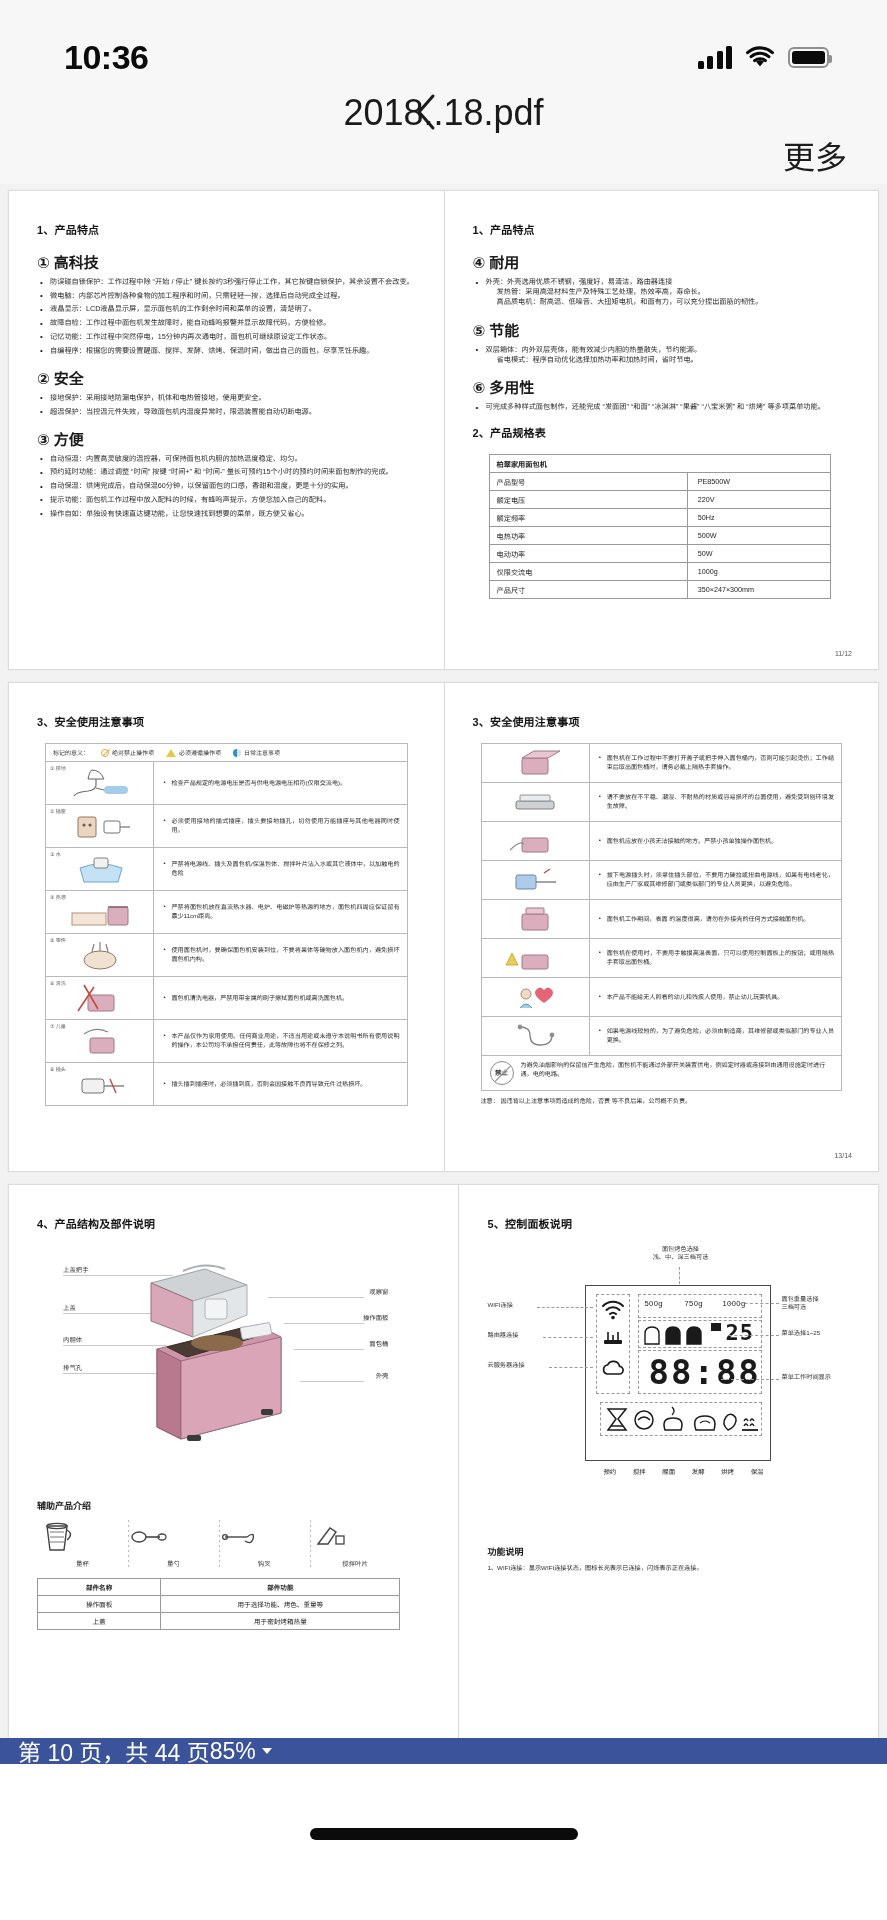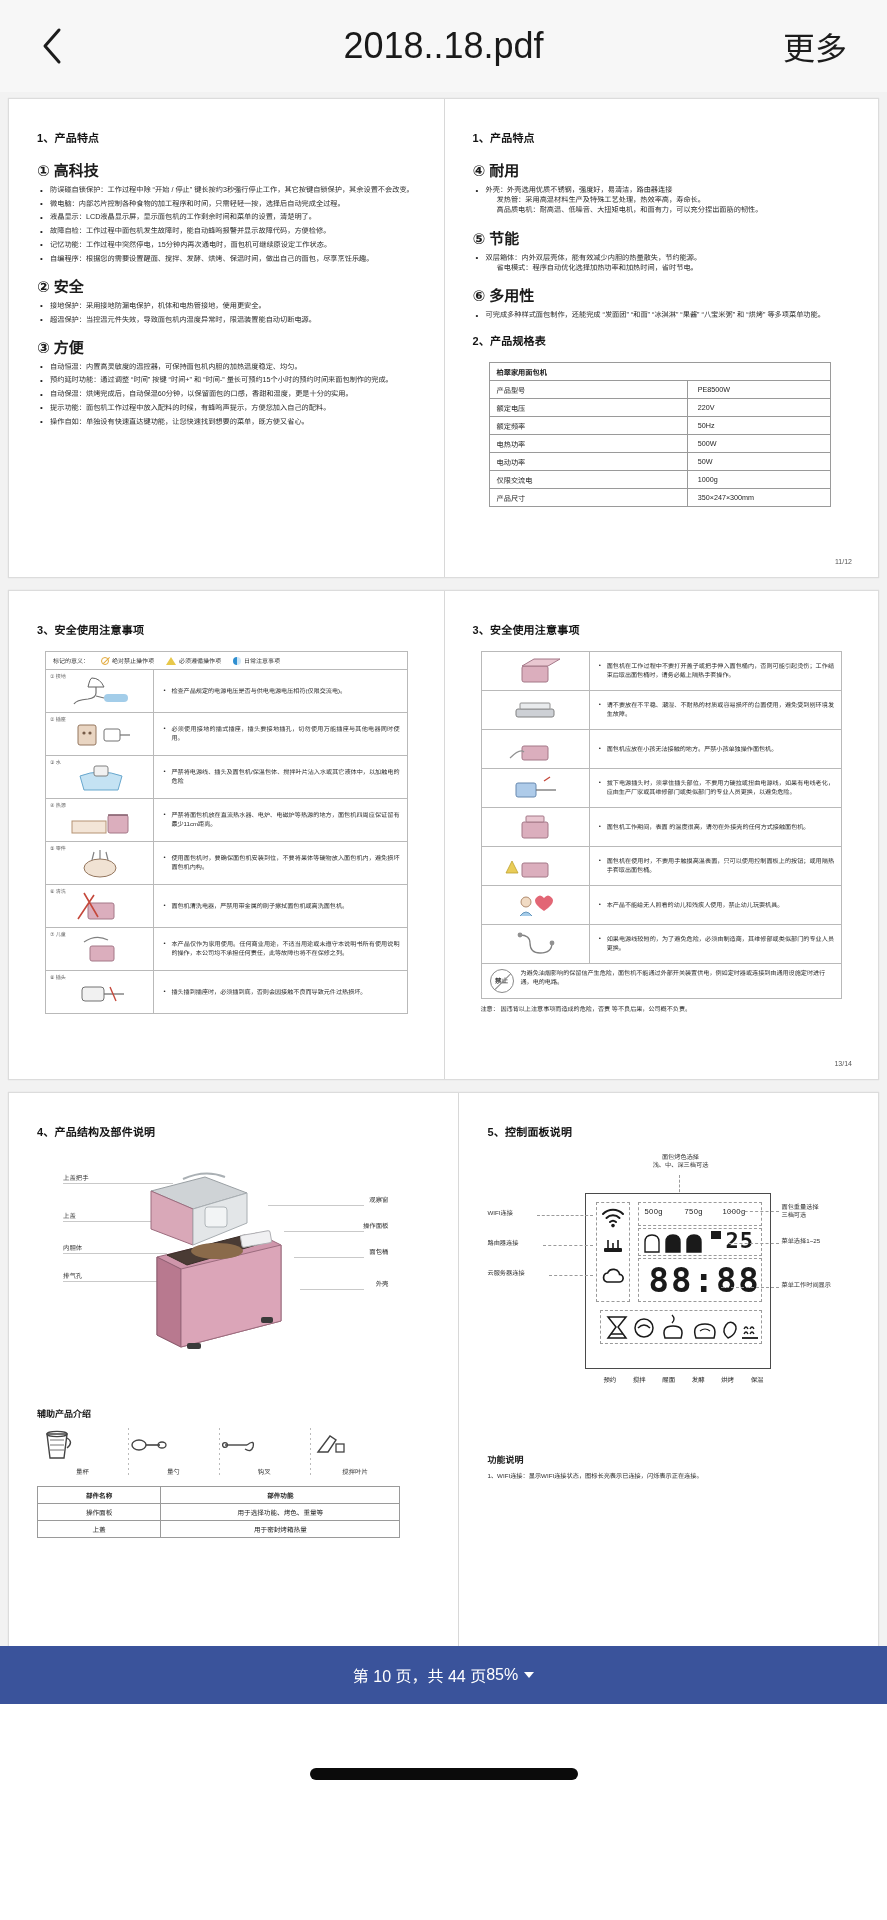--- a/index.html
+++ b/index.html
@@ -30,21 +30,21 @@
   .wifi svg { display:block; }
   .batt { position: relative; width: 41px; height: 21px;
           border: 2px solid rgba(0,0,0,.42); border-radius: 6px; padding: 2px; }
   .batt .fill { width: 100%; height: 100%; background: #0b0b0b; border-radius: 3px; }
   .batt::after { content:""; position:absolute; right:-5px; top: 6px; width:3px; height:8px;
                  background: rgba(0,0,0,.42); border-radius: 0 2px 2px 0; }
 
   
   .navbar {
     position: relative; height: 92px; background: #f7f7f7;
-    display: flex; align-items: center; padding: 0 40px;
+    display: flex; align-items: center; padding: 0 40px; flex-direction: column;
   }
   .nav-back { width: 60px; display:flex; align-items:center; justify-content:flex-start; cursor: pointer; }
   .nav-back svg { display:block; }
   .nav-title {
     position: absolute; left: 0; right: 0; text-align: center;
     font-size: 36px; color: #1a1a1a; font-weight: 400; pointer-events: none;
   }
   .nav-more { margin-left: auto; font-size: 32px; color: #1c1c1c; cursor: pointer; z-index: 2; }
 
   
@@ -172,36 +172,58 @@
   .callout { position: absolute; font-size: 6.2px; color: #333; white-space: nowrap; line-height: 1.35; }
   .dline { position: absolute; border-top: 1px dashed #9b9b9b; height: 0; }
   .dlinev { position: absolute; border-left: 1px dashed #9b9b9b; width: 0; }
   .fnlabels { position: absolute; display: flex; font-size: 6.4px; color: #222; }
   .fnlabels span { text-align:center; }
   .fndesc { font-size: 9px; font-weight: 700; color: #1b1b1b; margin-left: 6px; }
   .fnbody { font-size: 6.2px; color: #2b2b2b; margin: 6px 6px 0 6px; line-height: 1.45; }
 
   
   .pagebar {
-    position: relative; height: 58px; background: #3a539b;
-    display: flex; align-items: center; justify-content: center;
-    padding: 0 18px; color: #fff; font-size: 16px;
+    position: relative; height: 26px; background: #3a539b;
+    display: flex; align-items: center; justify-content: flex-start;
+    padding: 0 18px; color: #fff; font-size: 23px;
   }
   .pagebar .zoom { display:flex; align-items:center; gap: 6px; cursor:pointer; }
   .caret { width: 0; height: 0; border-left: 5px solid transparent; border-right: 5px solid transparent; border-top: 6px solid #fff; }
 
   
   .homebar { height: 140px; background: #fff; display:flex; align-items:center; justify-content:center; }
   .homebar .bar { width: 268px; height: 12px; border-radius: 6px; background: #0b0b0b; }
 </style>
 </head>
 <body>
 
 <div class="phone">
 
+  <div class="statusbar">
+    <div class="sb-time">10:36</div>
+    <div class="sb-right">
+      <div class="sig">
+          <i></i>
+          <i></i>
+          <i></i>
+          <i></i>
+        </div>
+      <div class="wifi">
+        <svg width="30" height="23" viewBox="0 0 30 23">
+          <path d="M15 20.5 L11 15.4 a6.6 6.6 0 0 1 8 0 Z" fill="#0b0b0b"></path>
+          <path d="M6.1 10.6 a13.4 13.4 0 0 1 17.8 0" stroke="#0b0b0b" stroke-width="3.1" fill="none" stroke-linecap="round"></path>
+          <path d="M9.6 14.6 a8.6 8.6 0 0 1 10.8 0" stroke="#0b0b0b" stroke-width="3.1" fill="none" stroke-linecap="round"></path>
+          <path d="M2.6 6.6 a18.6 18.6 0 0 1 24.8 0" stroke="#0b0b0b" stroke-width="3.1" fill="none" stroke-linecap="round"></path>
+        </svg>
+      </div>
+      <div class="batt">
+          <div class="fill"></div>
+        </div>
+    </div>
+  </div>
 
   <div class="navbar">
     <div class="nav-back">
       <svg width="24" height="40" viewBox="0 0 24 40">
         <path d="M19 4 L5 20 L19 36" stroke="#1c1c1c" stroke-width="3" fill="none" stroke-linecap="round" stroke-linejoin="round"></path>
       </svg>
     </div>
     <div class="nav-title">2018..18.pdf</div>
     <div class="nav-more">更多</div>
   </div>

